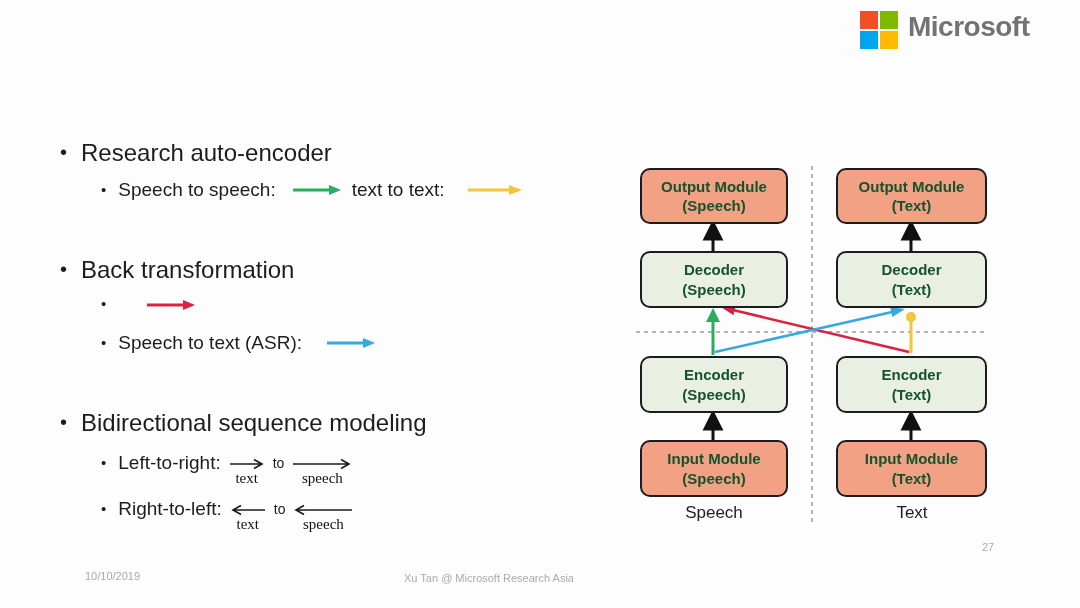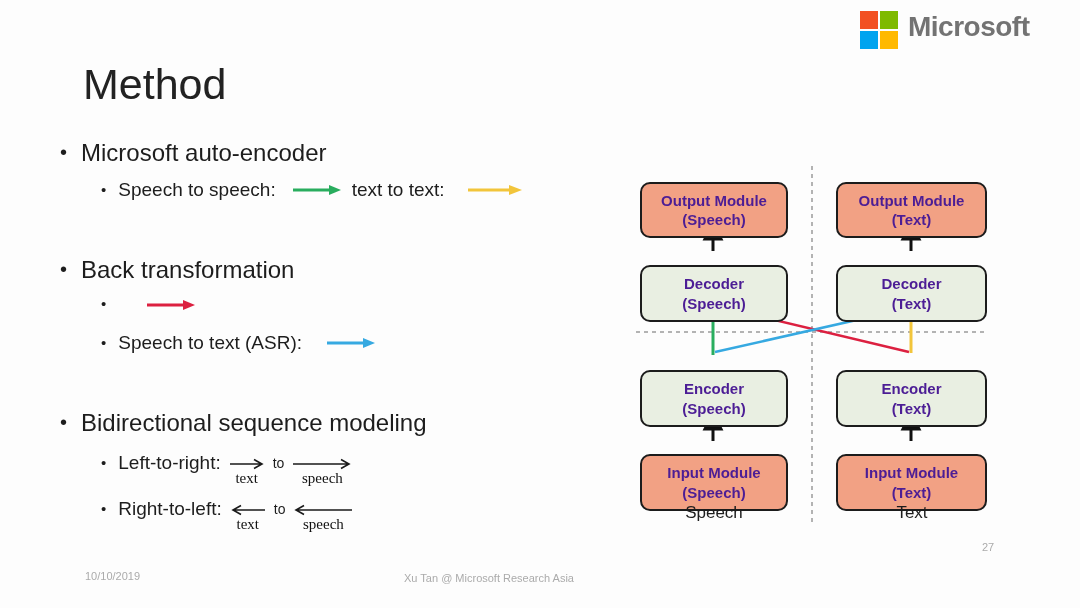--- a/index.html
+++ b/index.html
@@ -35,21 +35,21 @@
 
   
   .mstack { display:inline-flex; flex-direction:column; align-items:center; transform:translateY(9px); }
   .mstack .mlabel { font-family:"Liberation Serif", serif; font-size:15px; line-height:1; margin-top:1px; color:#111; }
   .mword { font-size:14px; margin:0 8px; }
 
   
   .dbox {
     position:absolute; border:2.5px solid var(--box-border); border-radius:10px;
     display:flex; flex-direction:column; align-items:center; justify-content:center;
-    font-size:15px; font-weight:600; line-height:1.3; color:#4c1d95; text-align:center;margin-top:14px;
+    font-size:15px; font-weight:600; line-height:1.3; color:#14532d; text-align:center;
   }
   .dbox.module { background:var(--box-module-fill); }
   .dbox.codec  { background:var(--box-codec-fill); }
   .col-label { position:absolute; font-size:17px; color:#1d1d1d; text-align:center; width:150px; }
   .diagram-svg { position:absolute; left:600px; top:140px; }
 
   
   .footer-item { position:absolute; font-size:11px; color:#ababab; }
 </style>
 </head>
@@ -60,25 +60,24 @@
   <div class="ms-logo">
     <div class="ms-squares">
       <div class="sq1"></div>
       <div class="sq2"></div>
       <div class="sq3"></div>
       <div class="sq4"></div>
     </div>
     <div class="ms-wordmark">Microsoft</div>
   </div>
 
-  <div class="title">Method</div>
 
   <div class="row b1" style="left:60px; top:139px;">
     <span class="dot">•</span>
-    <span>Microsoft auto-encoder</span>
+    <span>Research auto-encoder</span>
   </div>
   <div class="row b2" style="left:101px; top:179px;">
     <span class="dot">•</span>
     <span>Speech to speech:</span>
     <svg class="legend-arrow" style="margin:0 10px 0 16px;" width="50" height="14">
       <line x1="1" y1="7" x2="37" y2="7" stroke-width="3" style="stroke:var(--arrow-green)"></line>
       <polygon points="37,2 49,7 37,12" style="fill:var(--arrow-green)"></polygon>
     </svg>
     <span>text to text:</span>
     <svg class="legend-arrow" style="margin-left:22px;" width="56" height="14">

